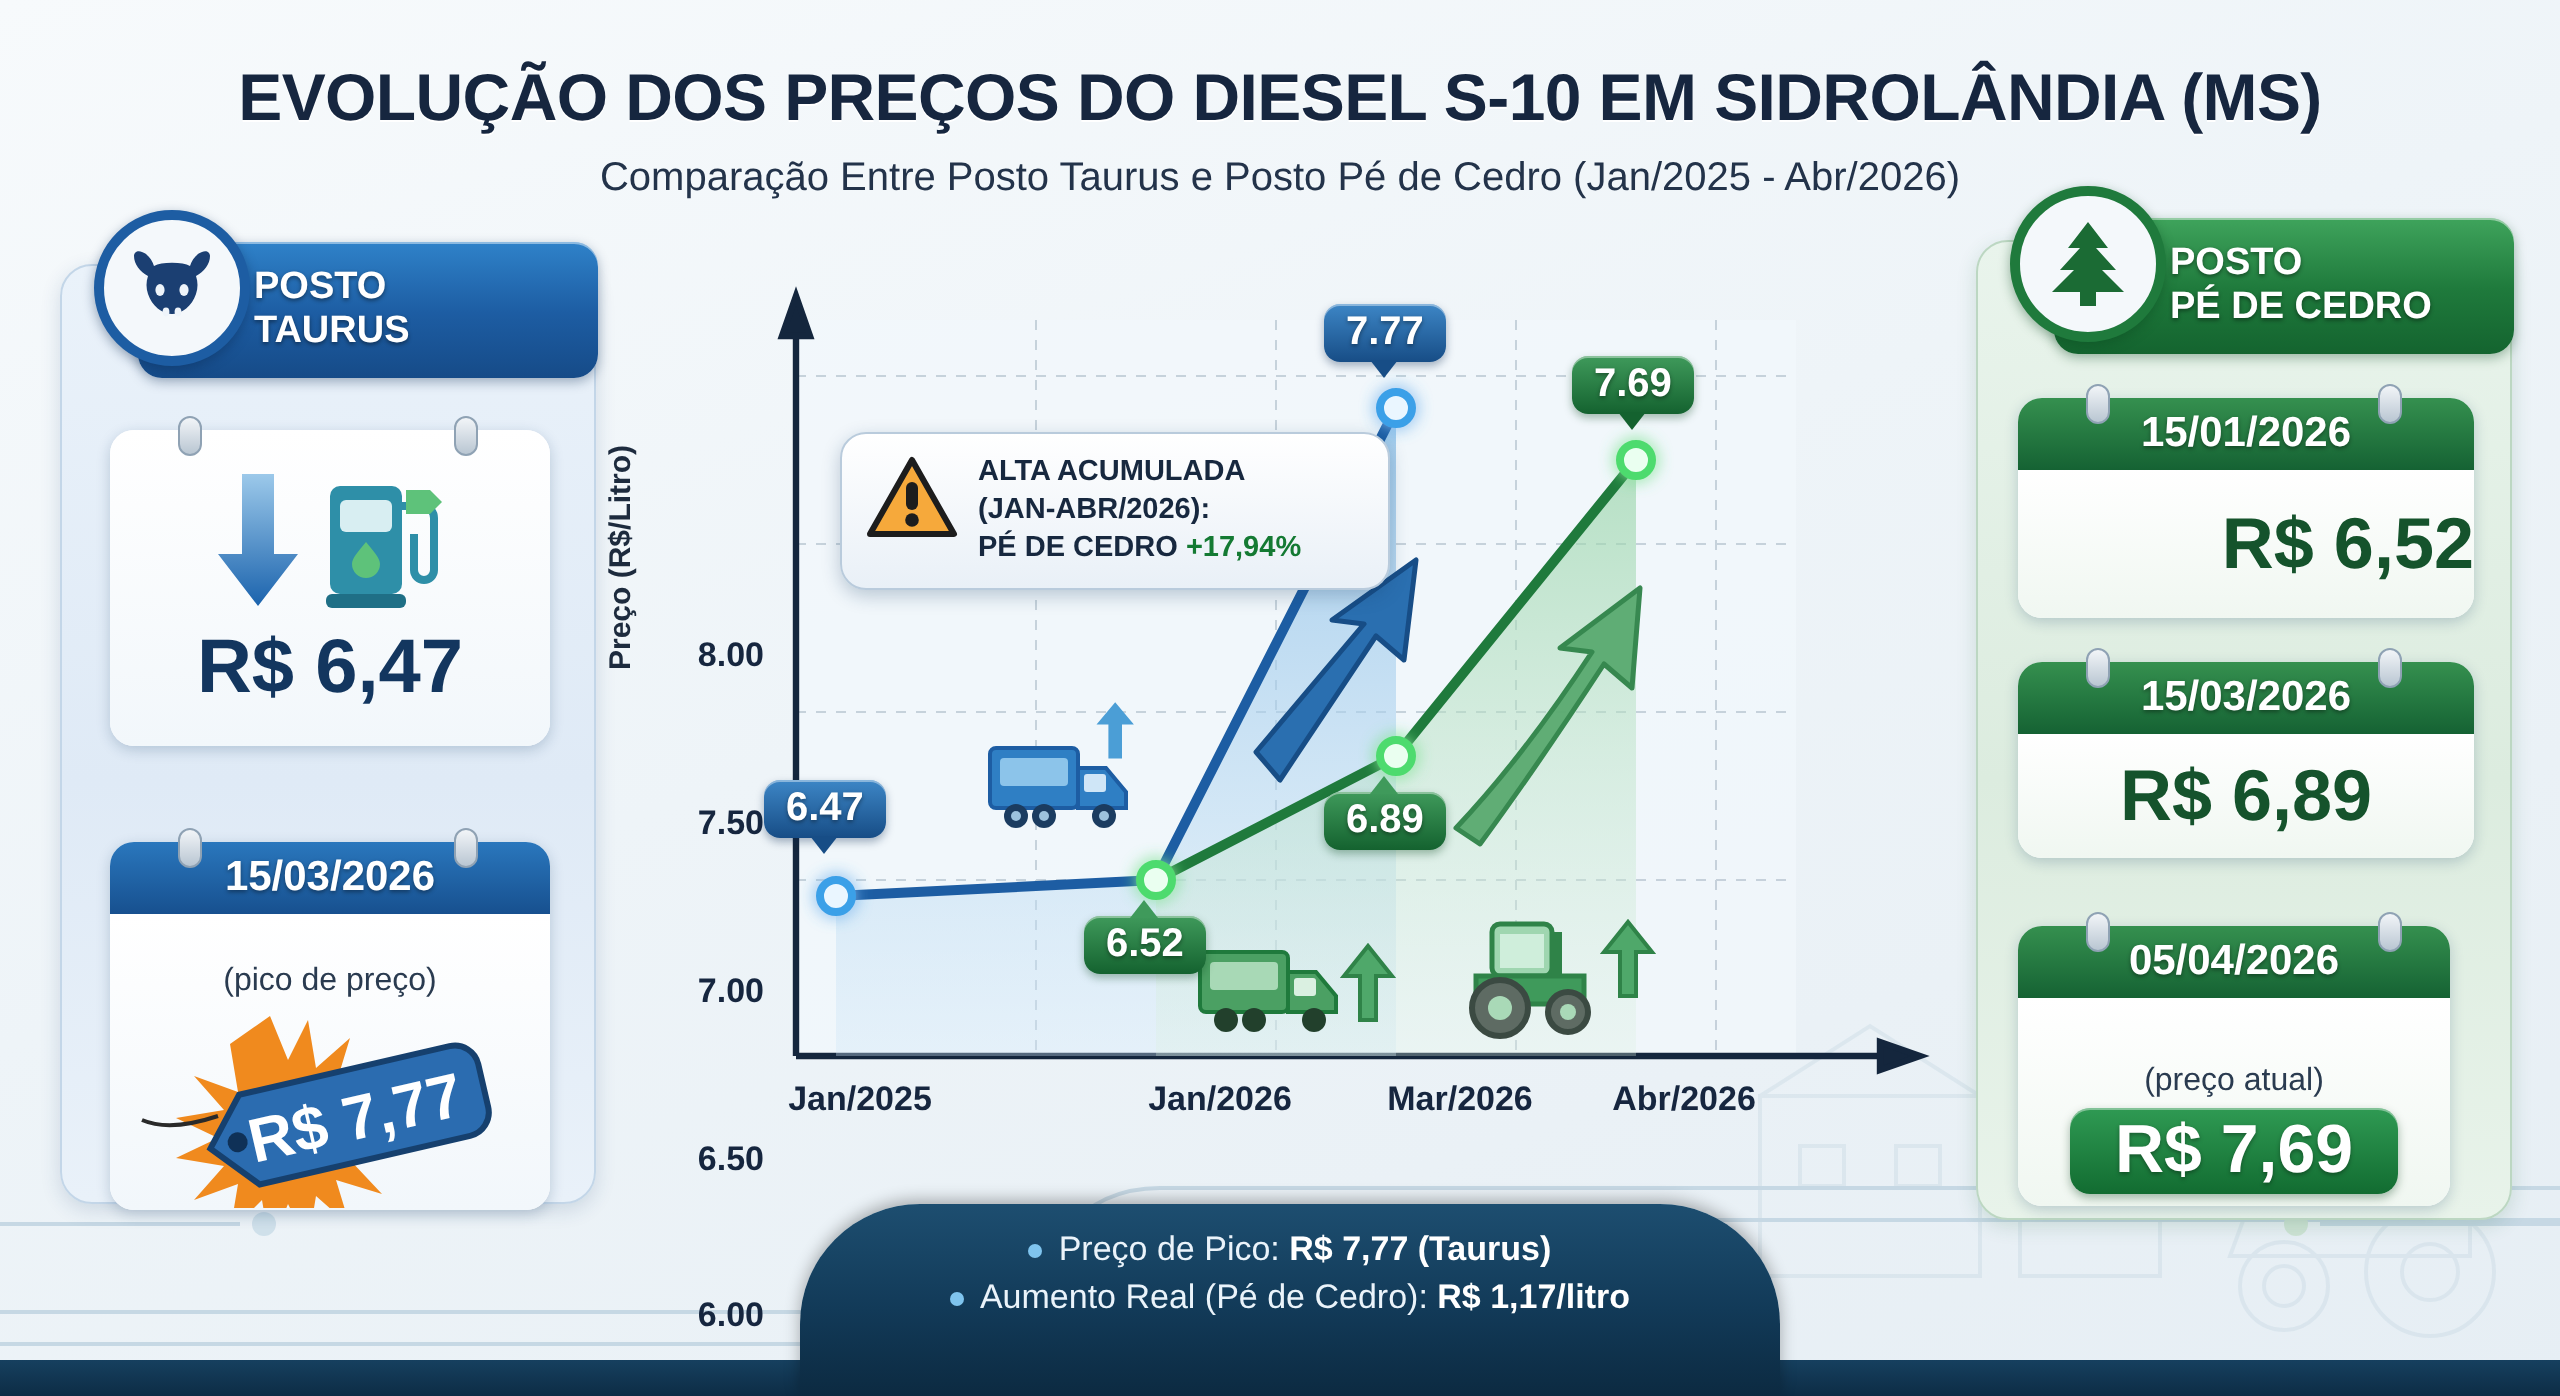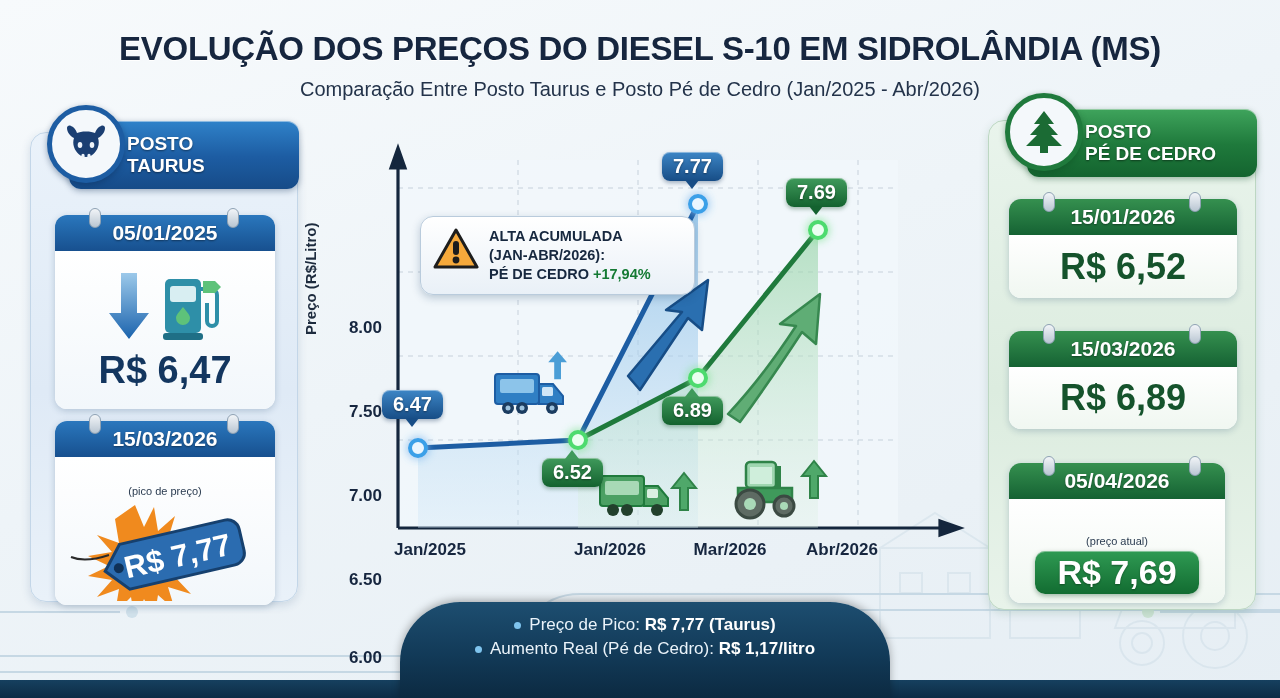--- a/index.html
+++ b/index.html
@@ -51,21 +51,21 @@
     color:#fff;font-weight:bold;font-size:21px;text-shadow:0 1px 2px rgba(0,0,0,.4);}
   .cal-top-blue{background:linear-gradient(180deg,#2a77bd,#17508f);}
   .cal-top-green{background:linear-gradient(180deg,#35904f,#156233);}
   .cal-body{background:linear-gradient(180deg,#ffffff,#f2f7fb);
     display:flex;flex-direction:column;align-items:center;justify-content:center;}
   .cal-body-g{background:linear-gradient(180deg,#ffffff,#f0f7f1);}
   .ring{position:absolute;top:-7px;width:12px;height:20px;border-radius:6px;
     background:linear-gradient(180deg,#f2f5f8,#b9c6d2);border:1px solid #8fa2b4;}
   .price-blue{font-size:38px;font-weight:bold;color:#13365f;}
   .price-green{font-size:36px;font-weight:bold;color:#15532c;}
-  .cal-note{font-size:11px;color:#2a3b50;margin-top:18px;}
+  .cal-note{font-size:16px;color:#2a3b50;margin-top:18px;}
   .price-pill{background:linear-gradient(180deg,#2f9a53,#126c31);color:#fff;
     font-size:34px;font-weight:bold;border-radius:10px;padding:2px 22px;margin-top:4px;
     box-shadow:inset 0 1px 0 rgba(255,255,255,.4),0 2px 5px rgba(0,60,20,.35);
     text-shadow:0 1px 2px rgba(0,0,0,.35);}
 
   
   .chart-area{position:absolute;left:310px;top:140px;width:670px;height:450px;}
   .axis-y-label{position:absolute;left:-8px;top:195px;transform:rotate(-90deg);
     transform-origin:left top;font-size:15px;font-weight:bold;color:#1d2b3e;white-space:nowrap;}
   .axis-x-label{position:absolute;left:0;top:412px;width:670px;text-align:center;
@@ -154,21 +154,20 @@
     <div class="head-text">
       <span>POSTO</span><br>
       <span>TAURUS</span>
     </div>
   </div>
 
   <div class="cal" style="left:24px;top:82px;width:220px;">
     <div class="ring" style="left:34px"></div>
       <div class="ring" style="left:172px"></div>
     <div class="cal-inner">
-      <div class="cal-top cal-top-blue">05/01/2025</div>
       <div class="cal-body" style="height:158px;">
         <div style="display:flex;align-items:center;gap:10px;">
           <svg width="44" height="74" viewBox="0 0 44 74">
             <defs>
                 <linearGradient id="ar" x1="0" y1="0" x2="0" y2="1">
               <stop offset="0" stop-color="#9cc9ea"></stop>
                   <stop offset="1" stop-color="#1b63ad"></stop>
                 </linearGradient>
               </defs>
             <path fill="url(#ar)" d="M14 4h16v40h12L22 70 2 44h12z"></path>
@@ -224,21 +223,21 @@
       <span>POSTO</span><br>
       <span>PÉ DE CEDRO</span>
     </div>
   </div>
 
   <div class="cal" style="left:20px;top:78px;width:228px;">
     <div class="ring" style="left:34px"></div>
       <div class="ring" style="left:180px"></div>
     <div class="cal-inner">
       <div class="cal-top cal-top-green">15/01/2026</div>
-      <div class="cal-body cal-body-g" style="height:63px;">
+      <div class="cal-body cal-body-g" style="height:74px;align-items:flex-end;">
         <div class="price-green">R$ 6,52</div>
       </div>
     </div>
   </div>
 
   <div class="cal" style="left:20px;top:210px;width:228px;">
     <div class="ring" style="left:34px"></div>
       <div class="ring" style="left:180px"></div>
     <div class="cal-inner">
       <div class="cal-top cal-top-green">15/03/2026</div>

